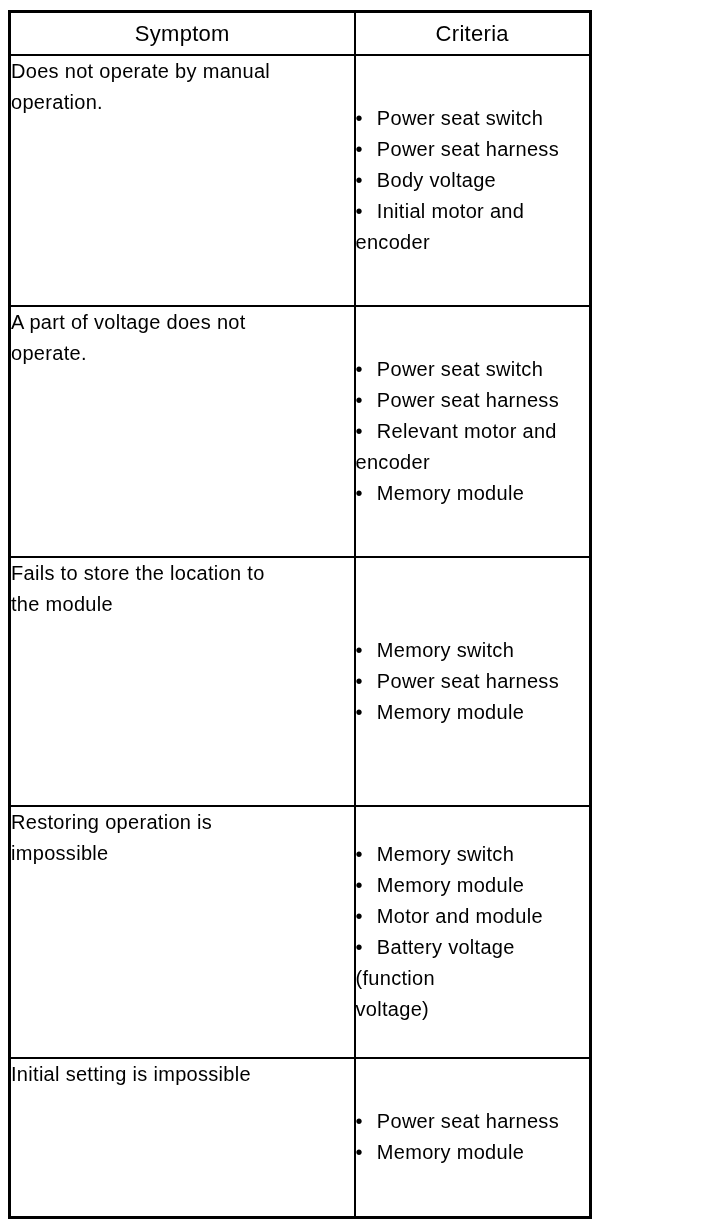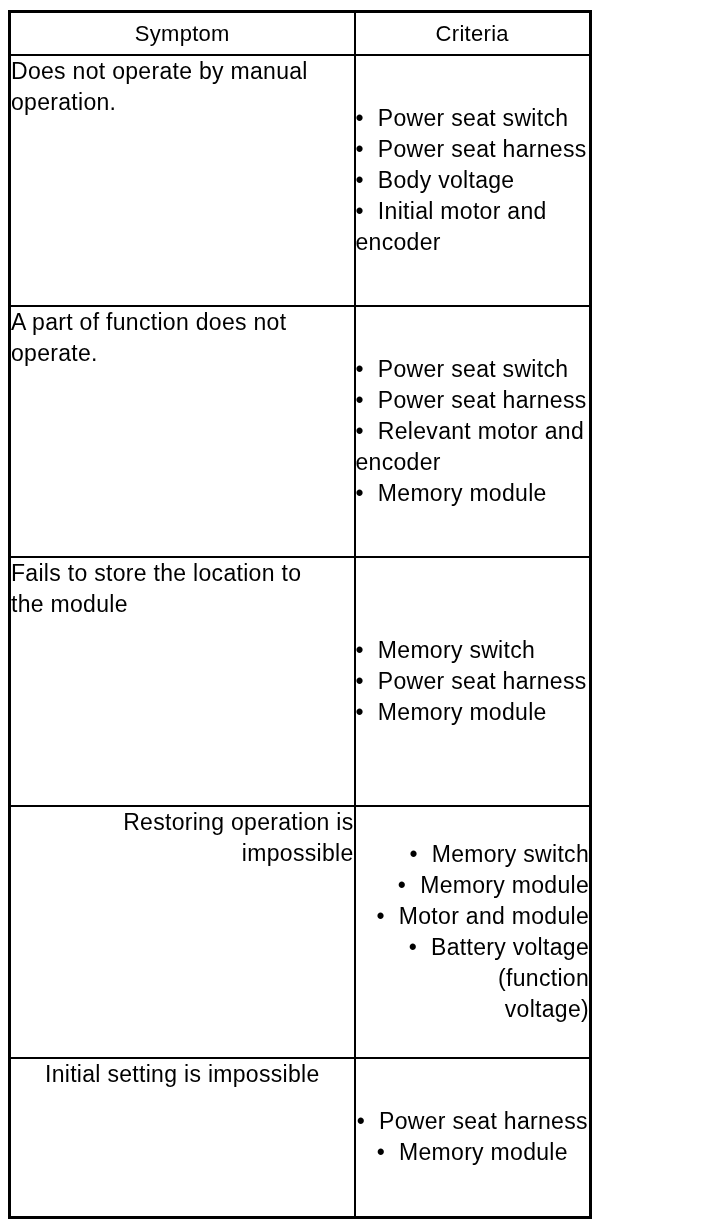--- a/index.html
+++ b/index.html
@@ -29,29 +29,29 @@
   .diagnostic-table col.col-symptom { width: 345px; }
   .diagnostic-table th {
     height: 41px;
     font-weight: 400;
     font-size: 22px;
     letter-spacing: 0.3px;
     text-align: center;
     vertical-align: middle;
   }
   .diagnostic-table td {
-    font-size: 23px;
+    font-size: 20px;
     line-height: 31px;
     letter-spacing: 0.3px;
   }
   .trow-0 { height: 251px; }
   .trow-1 { height: 251px; }
   .trow-2 { height: 249px; }
-  .trow-3 { height: 252px; text-align: right; }
-  .trow-4 { height: 159px; text-align: center; }
+  .trow-3 { height: 252px; }
+  .trow-4 { height: 159px; }
   .symptom-cell {
     vertical-align: top;
     padding: 6px 12px 0 11px;
     white-space: pre-line;
   }
   .criteria-cell {
     vertical-align: middle;
     padding: 0 6px 0 8px;
     margin-top: 25px;
   }
@@ -82,21 +82,21 @@
 operation.</td>
           <td class="criteria-cell">
             <div class="criteria-item"><span class="bullet">•</span><span class="item-text">Power seat switch</span></div>
             <div class="criteria-item"><span class="bullet">•</span><span class="item-text">Power seat harness</span></div>
             <div class="criteria-item"><span class="bullet">•</span><span class="item-text">Body voltage</span></div>
             <div class="criteria-item"><span class="bullet">•</span><span class="item-text">Initial motor and
 encoder</span></div>
           </td>
         </tr>
         <tr class="trow-1">
-          <td class="symptom-cell">A part of function does not
+          <td class="symptom-cell">A part of voltage does not
 operate.</td>
           <td class="criteria-cell">
             <div class="criteria-item"><span class="bullet">•</span><span class="item-text">Power seat switch</span></div>
             <div class="criteria-item"><span class="bullet">•</span><span class="item-text">Power seat harness</span></div>
             <div class="criteria-item"><span class="bullet">•</span><span class="item-text">Relevant motor and
 encoder</span></div>
             <div class="criteria-item"><span class="bullet">•</span><span class="item-text">Memory module</span></div>
           </td>
         </tr>
         <tr class="trow-2">

